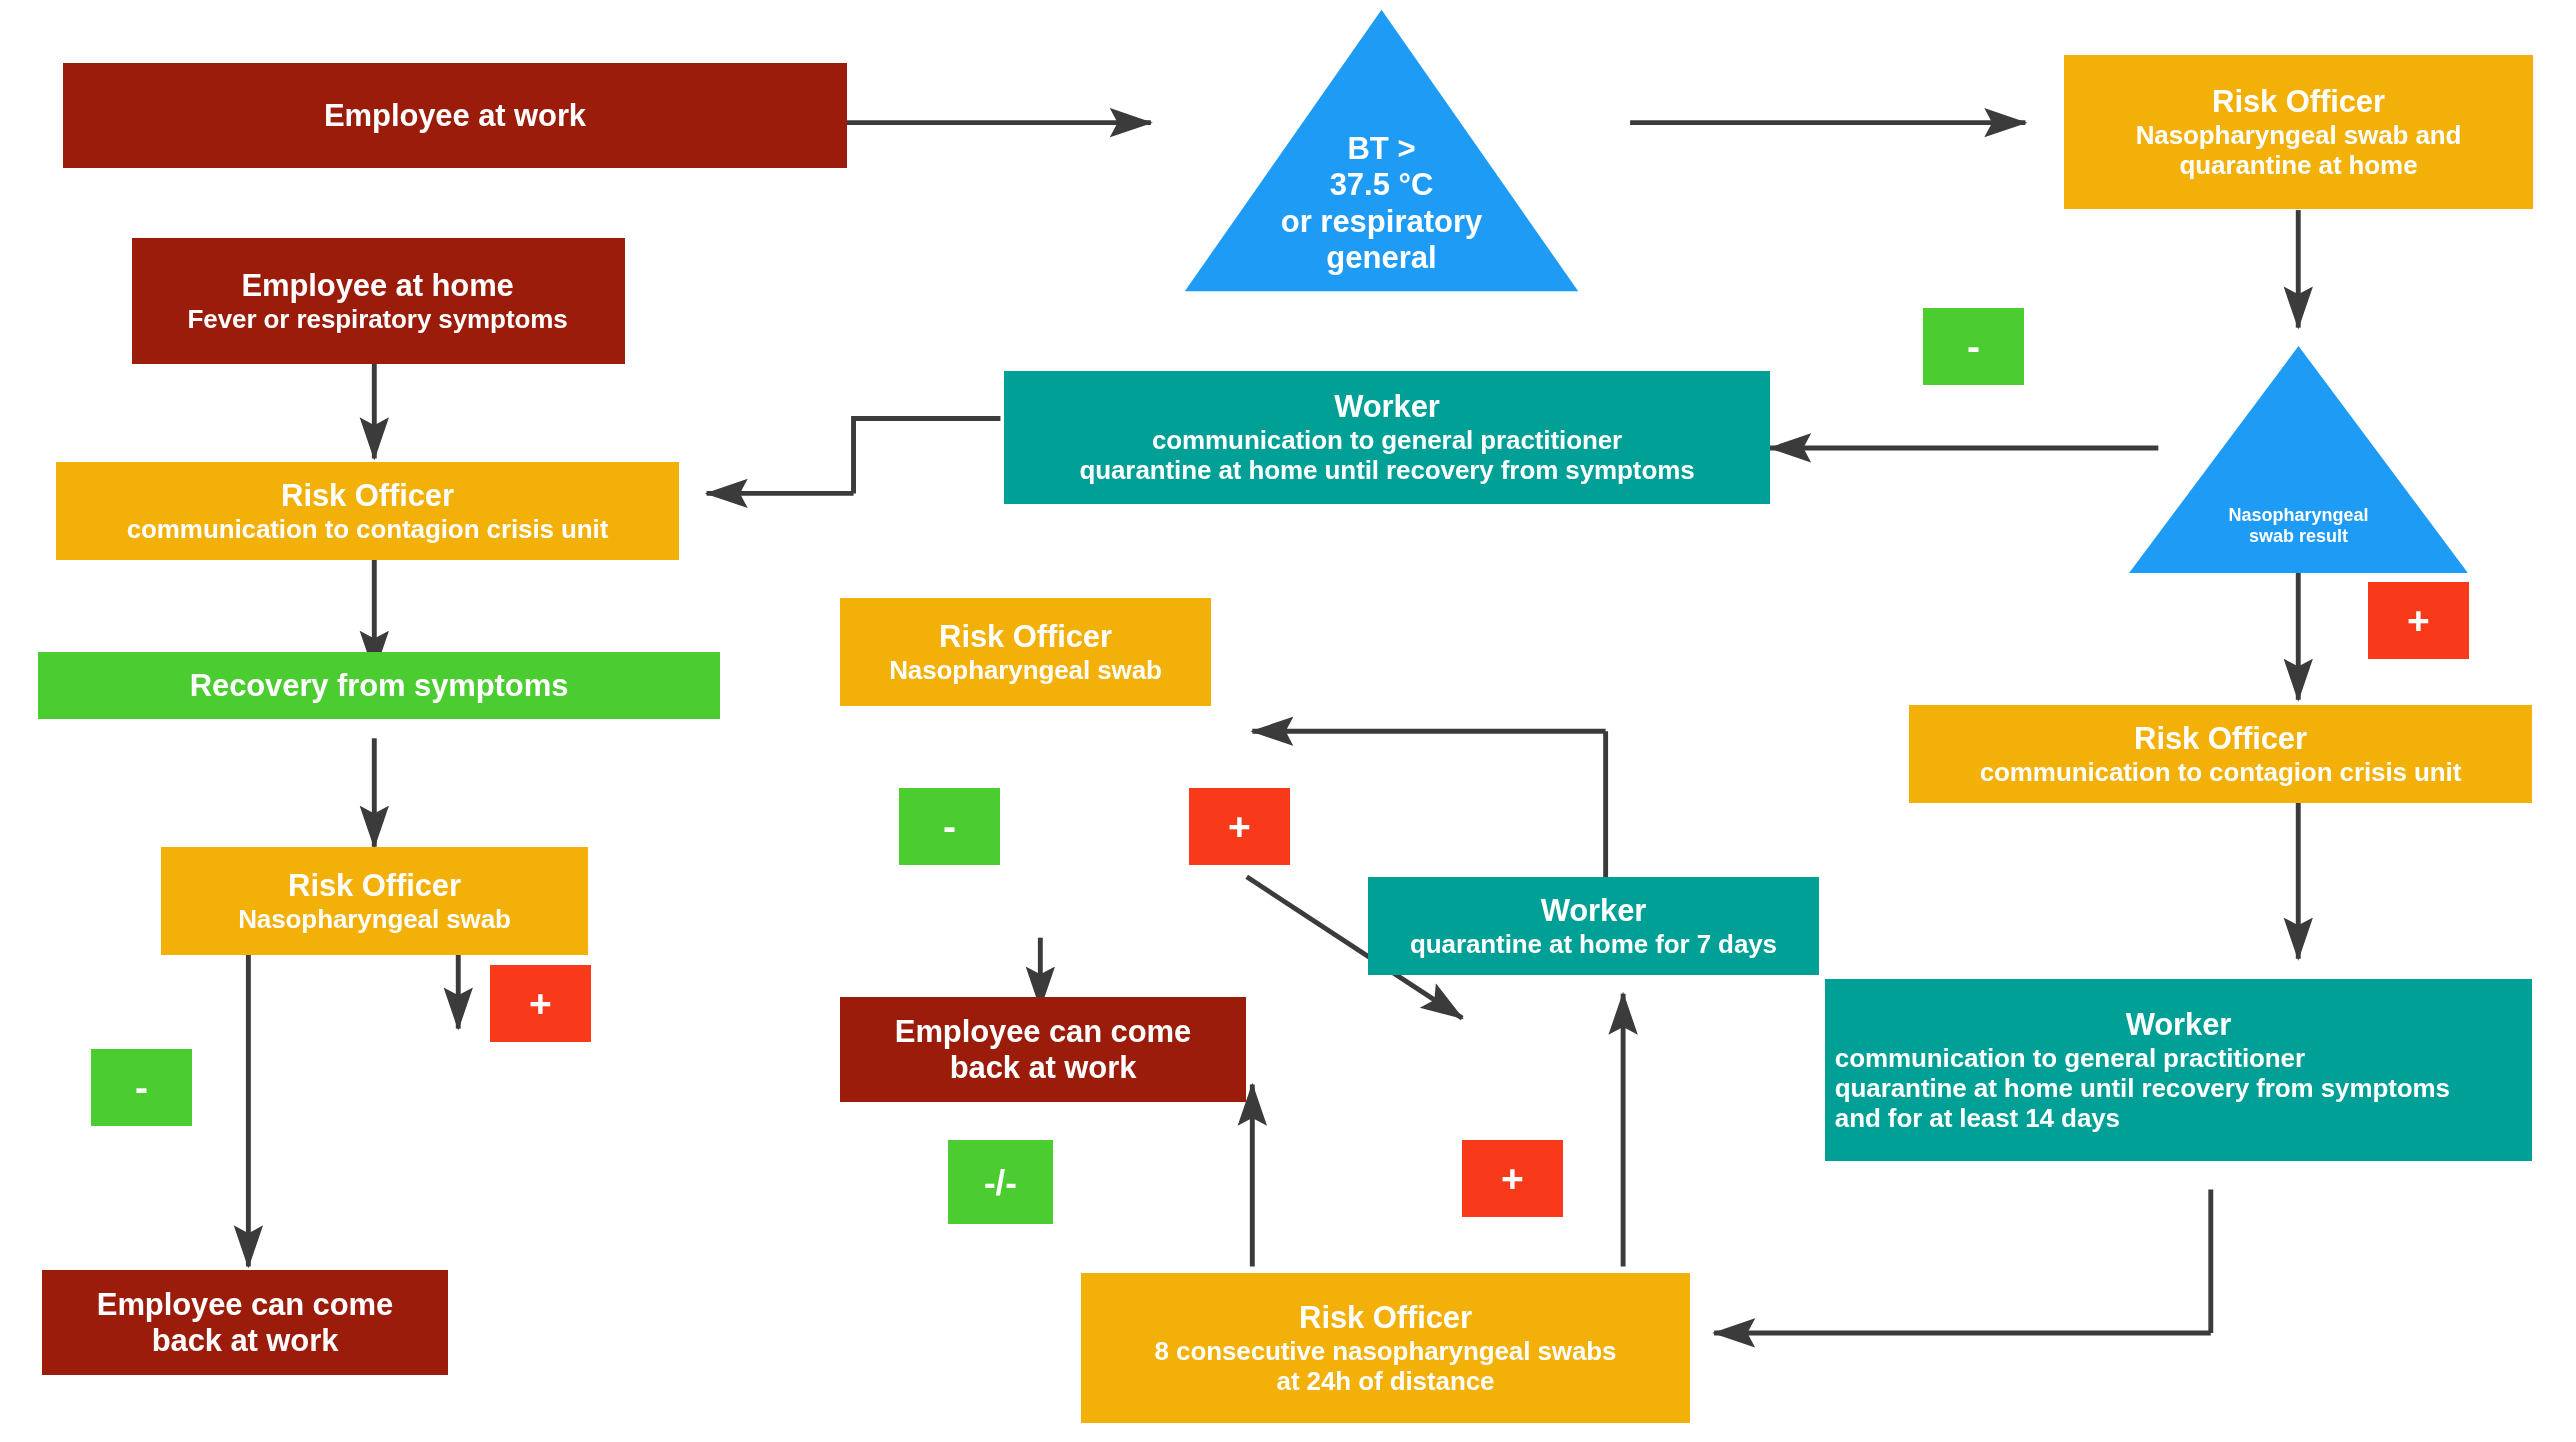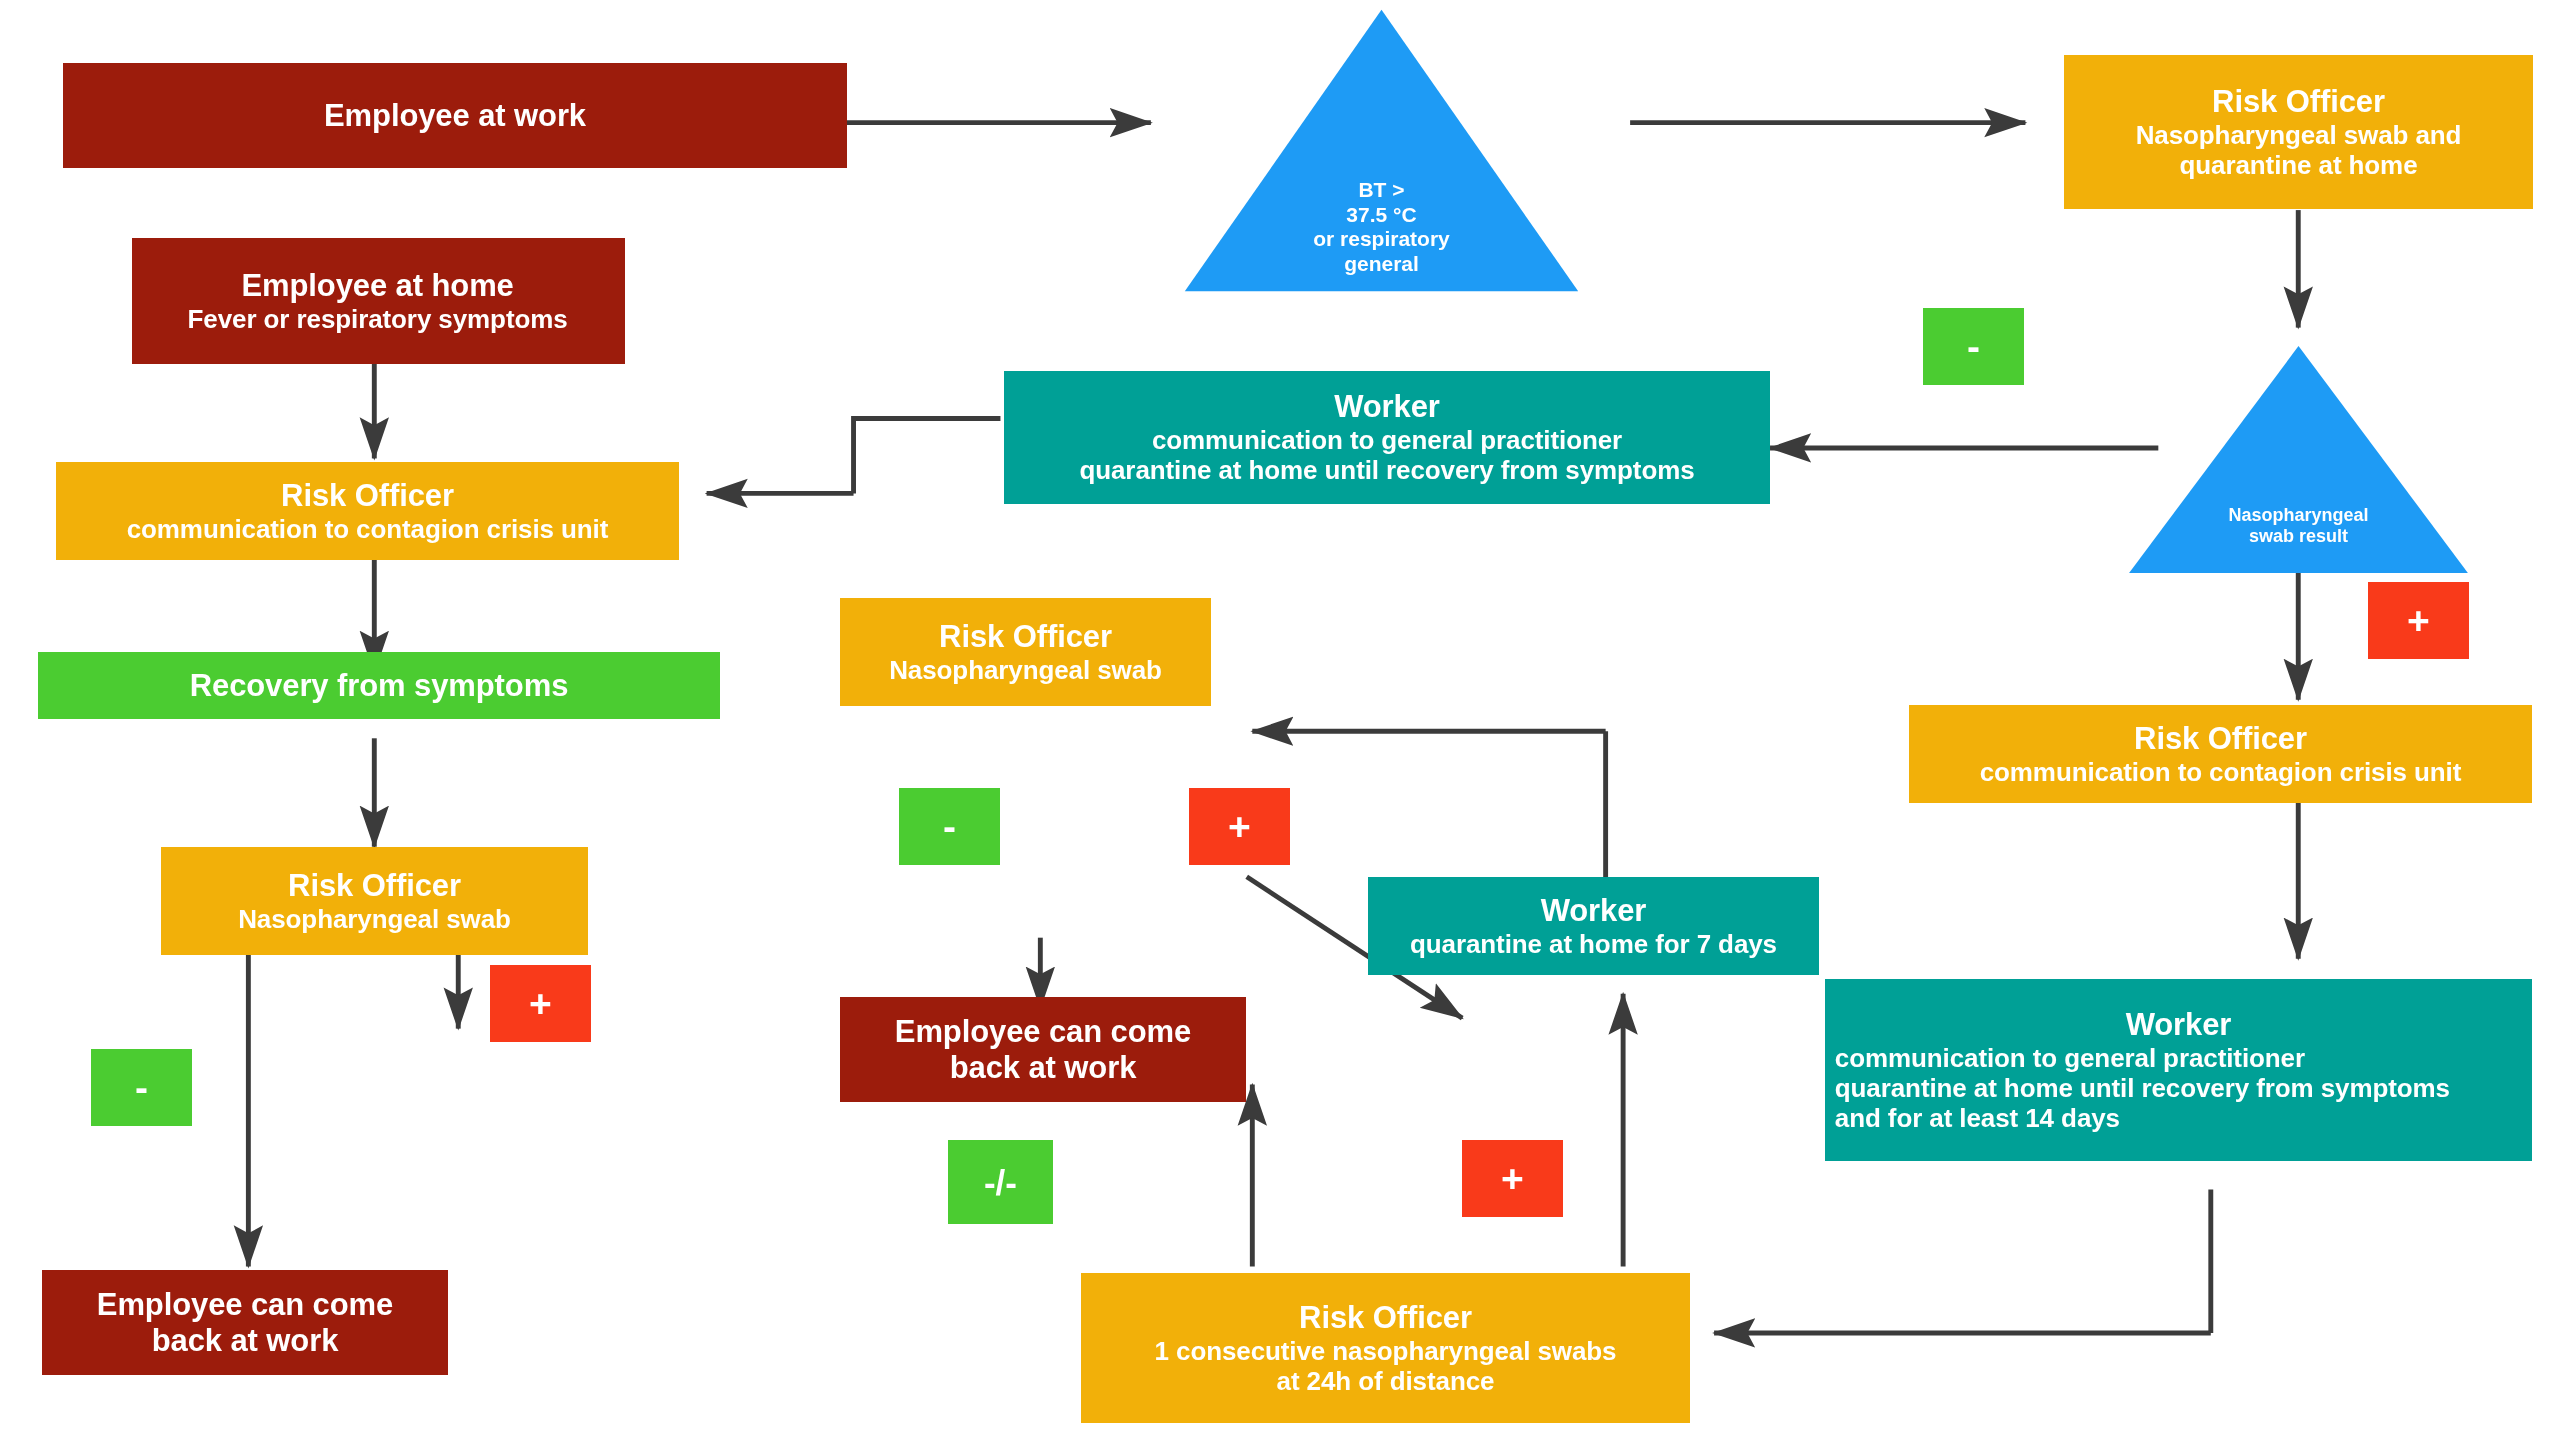--- a/index.html
+++ b/index.html
@@ -150,21 +150,21 @@
   </svg>
 
   <div class="node darkred" style="left:63px; top:63px; width:784px; height:105px;">
     <div class="ttl">Employee at work</div>
   </div>
 
   <div class="tri" style="left:1182px; top:7px; width:399px; height:287px;">
     <svg width="399" height="287" viewBox="0 0 570 410">
       <polygon points="285,4 566,406 4,406" fill="#1E9BF5"></polygon>
     </svg>
-    <div class="tlabel" style="font-size:21px; padding-bottom:17px;">
+    <div class="tlabel" style="font-size:31px; padding-bottom:17px;">
       <div>BT &gt;</div>
       <div>37.5 °C</div>
       <div>or respiratory</div>
       <div>general</div>
     </div>
   </div>
 
   <div class="node orange" style="left:2064px; top:55px; width:469px; height:154px;">
     <div class="ttl">Risk Officer</div>
     <div class="sub">Nasopharyngeal swab and</div>
@@ -265,18 +265,18 @@
     <span>+</span>
   </div>
 
   <div class="node darkred" style="left:42px; top:1270px; width:406px; height:105px;">
     <div class="ttl">Employee can come</div>
     <div class="ttl">back at work</div>
   </div>
 
   <div class="node orange" style="left:1081px; top:1273px; width:609px; height:150px;">
     <div class="ttl">Risk Officer</div>
-    <div class="sub">1 consecutive nasopharyngeal swabs</div>
+    <div class="sub">8 consecutive nasopharyngeal swabs</div>
     <div class="sub">at 24h of distance</div>
   </div>
 
 </div>
 
 
 </body></html>

